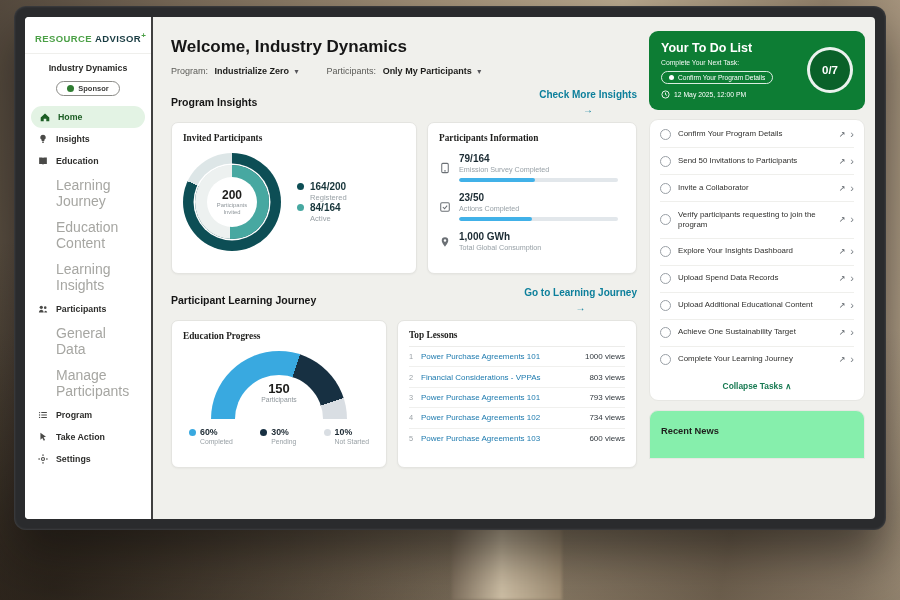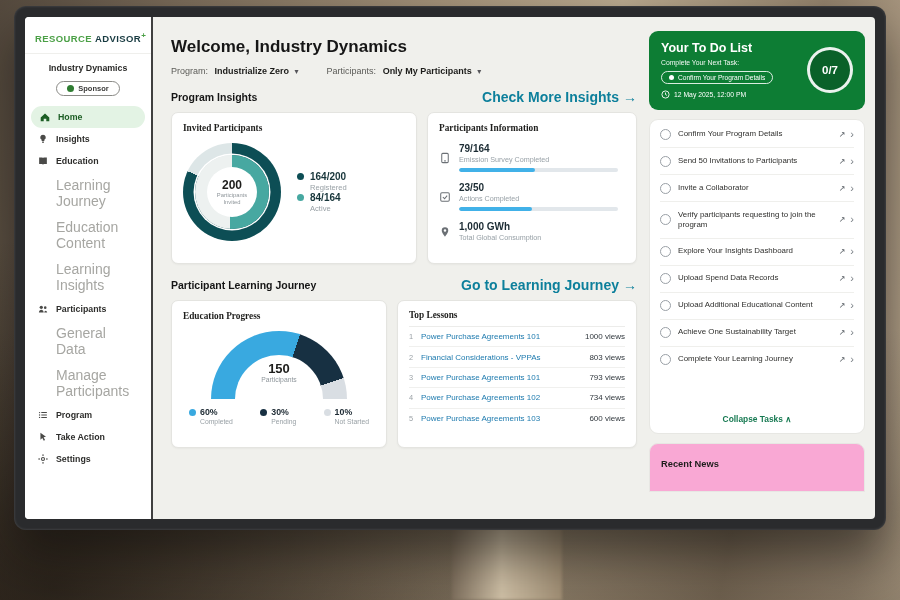--- a/index.html
+++ b/index.html
@@ -43,21 +43,21 @@
 
   
   .main { flex:1; padding:12px 10px 0 18px; min-width:0; }
   .welcome { font-size:17px; font-weight:bold; color:#161616; margin:8px 0 9px; }
   .filters { display:flex; gap:28px; font-size:9px; align-items:center; }
   .f-label { color:#5c5c58; }
   .f-value { color:#1c1c1a; font-weight:bold; margin-left:4px; }
   .chev { color:#55555a; font-size:8px; margin-left:3px; }
   .section-head { display:flex; justify-content:space-between; align-items:center; margin:13px 0 7px; }
   .section-title { font-size:10.5px; font-weight:bold; color:#161616; }
-  .section-link { font-size:14px; font-weight:bold; color:#0c7f9b; cursor:pointer; text-decoration:none; display:flex; gap:4px; align-items:center; }
+  .section-link { font-size:10px; font-weight:bold; color:#0c7f9b; cursor:pointer; text-decoration:none; display:flex; gap:4px; align-items:center;flex-direction:column; }
   .cards-row { display:flex; gap:10px; }
   .card { background:#fff; border:1px solid #e4e4e0; border-radius:7px; padding:10px 11px; box-shadow:0 1px 2px rgba(0,0,0,.04); }
   .card-title { font-size:9.3px; font-weight:bold; color:#1e1e1c;font-family:Liberation Serif, serif; }
 
   
   .card.invited { flex:0 0 246px; height:152px; }
   .invited-body { display:flex; align-items:center; margin-top:10px; }
   .donut-wrap { position:relative; width:98px; height:98px; flex:0 0 98px; }
   .donut-outer { position:absolute; inset:0; border-radius:50%; }
   .donut-inner { position:absolute; inset:12px; border-radius:50%; box-shadow:0 0 0 1.5px #fff; }
@@ -115,22 +115,22 @@
   .todo-date { display:flex; align-items:center; gap:4px; font-size:6.8px; margin-top:6px; }
   .todo-ring { position:absolute; right:12px; top:16px; width:46px; height:46px; border-radius:50%;
     background:#0a6129; border:3px solid rgba(255,255,255,.92); display:flex; align-items:center; justify-content:center;
     font-size:11.5px; font-weight:bold; }
   .task-card { background:#fff; border:1px solid #e7e7e3; border-radius:9px; margin-top:9px; padding:1px 10px; }
   .task-row { display:flex; align-items:center; padding:7.5px 0; border-bottom:1px solid #efefec; cursor:pointer; }
   .task-circle { width:11px; height:11px; border:1.4px solid #9aa0a6; border-radius:50%; margin-right:7px; flex:0 0 11px; }
   .task-label { flex:1; font-size:7.9px; color:#2f2f2d; line-height:1.3; padding-right:4px; }
   .task-ext { font-size:8px; color:#5a6066; margin-right:5px; }
   .task-chev { font-size:11px; color:#7a8086; line-height:1; }
-  .collapse-row { text-align:center; padding:8px 0; font-size:8.4px; font-weight:bold; color:#177a52; cursor:pointer;margin-top:33px; }
-  .news-card { background:#f9a8d4; border:1px solid #e7e7e3; border-radius:9px 9px 0 0; margin-top:9px; padding:9px 11px 20px; }
+  .collapse-row { text-align:center; padding:8px 0; font-size:8.4px; font-weight:bold; color:#177a52; cursor:pointer; }
+  .news-card { background:#86efac; border:1px solid #e7e7e3; border-radius:9px 9px 0 0; margin-top:9px; padding:9px 11px 20px; }
   .news-title { font-size:9.3px; font-weight:bold; color:#1e1e1c; }
 </style>
 </head>
 <body>
 
 <div class="scene">
   <div class="stand"></div>
 
   <div class="monitor">
     <div class="screen">

